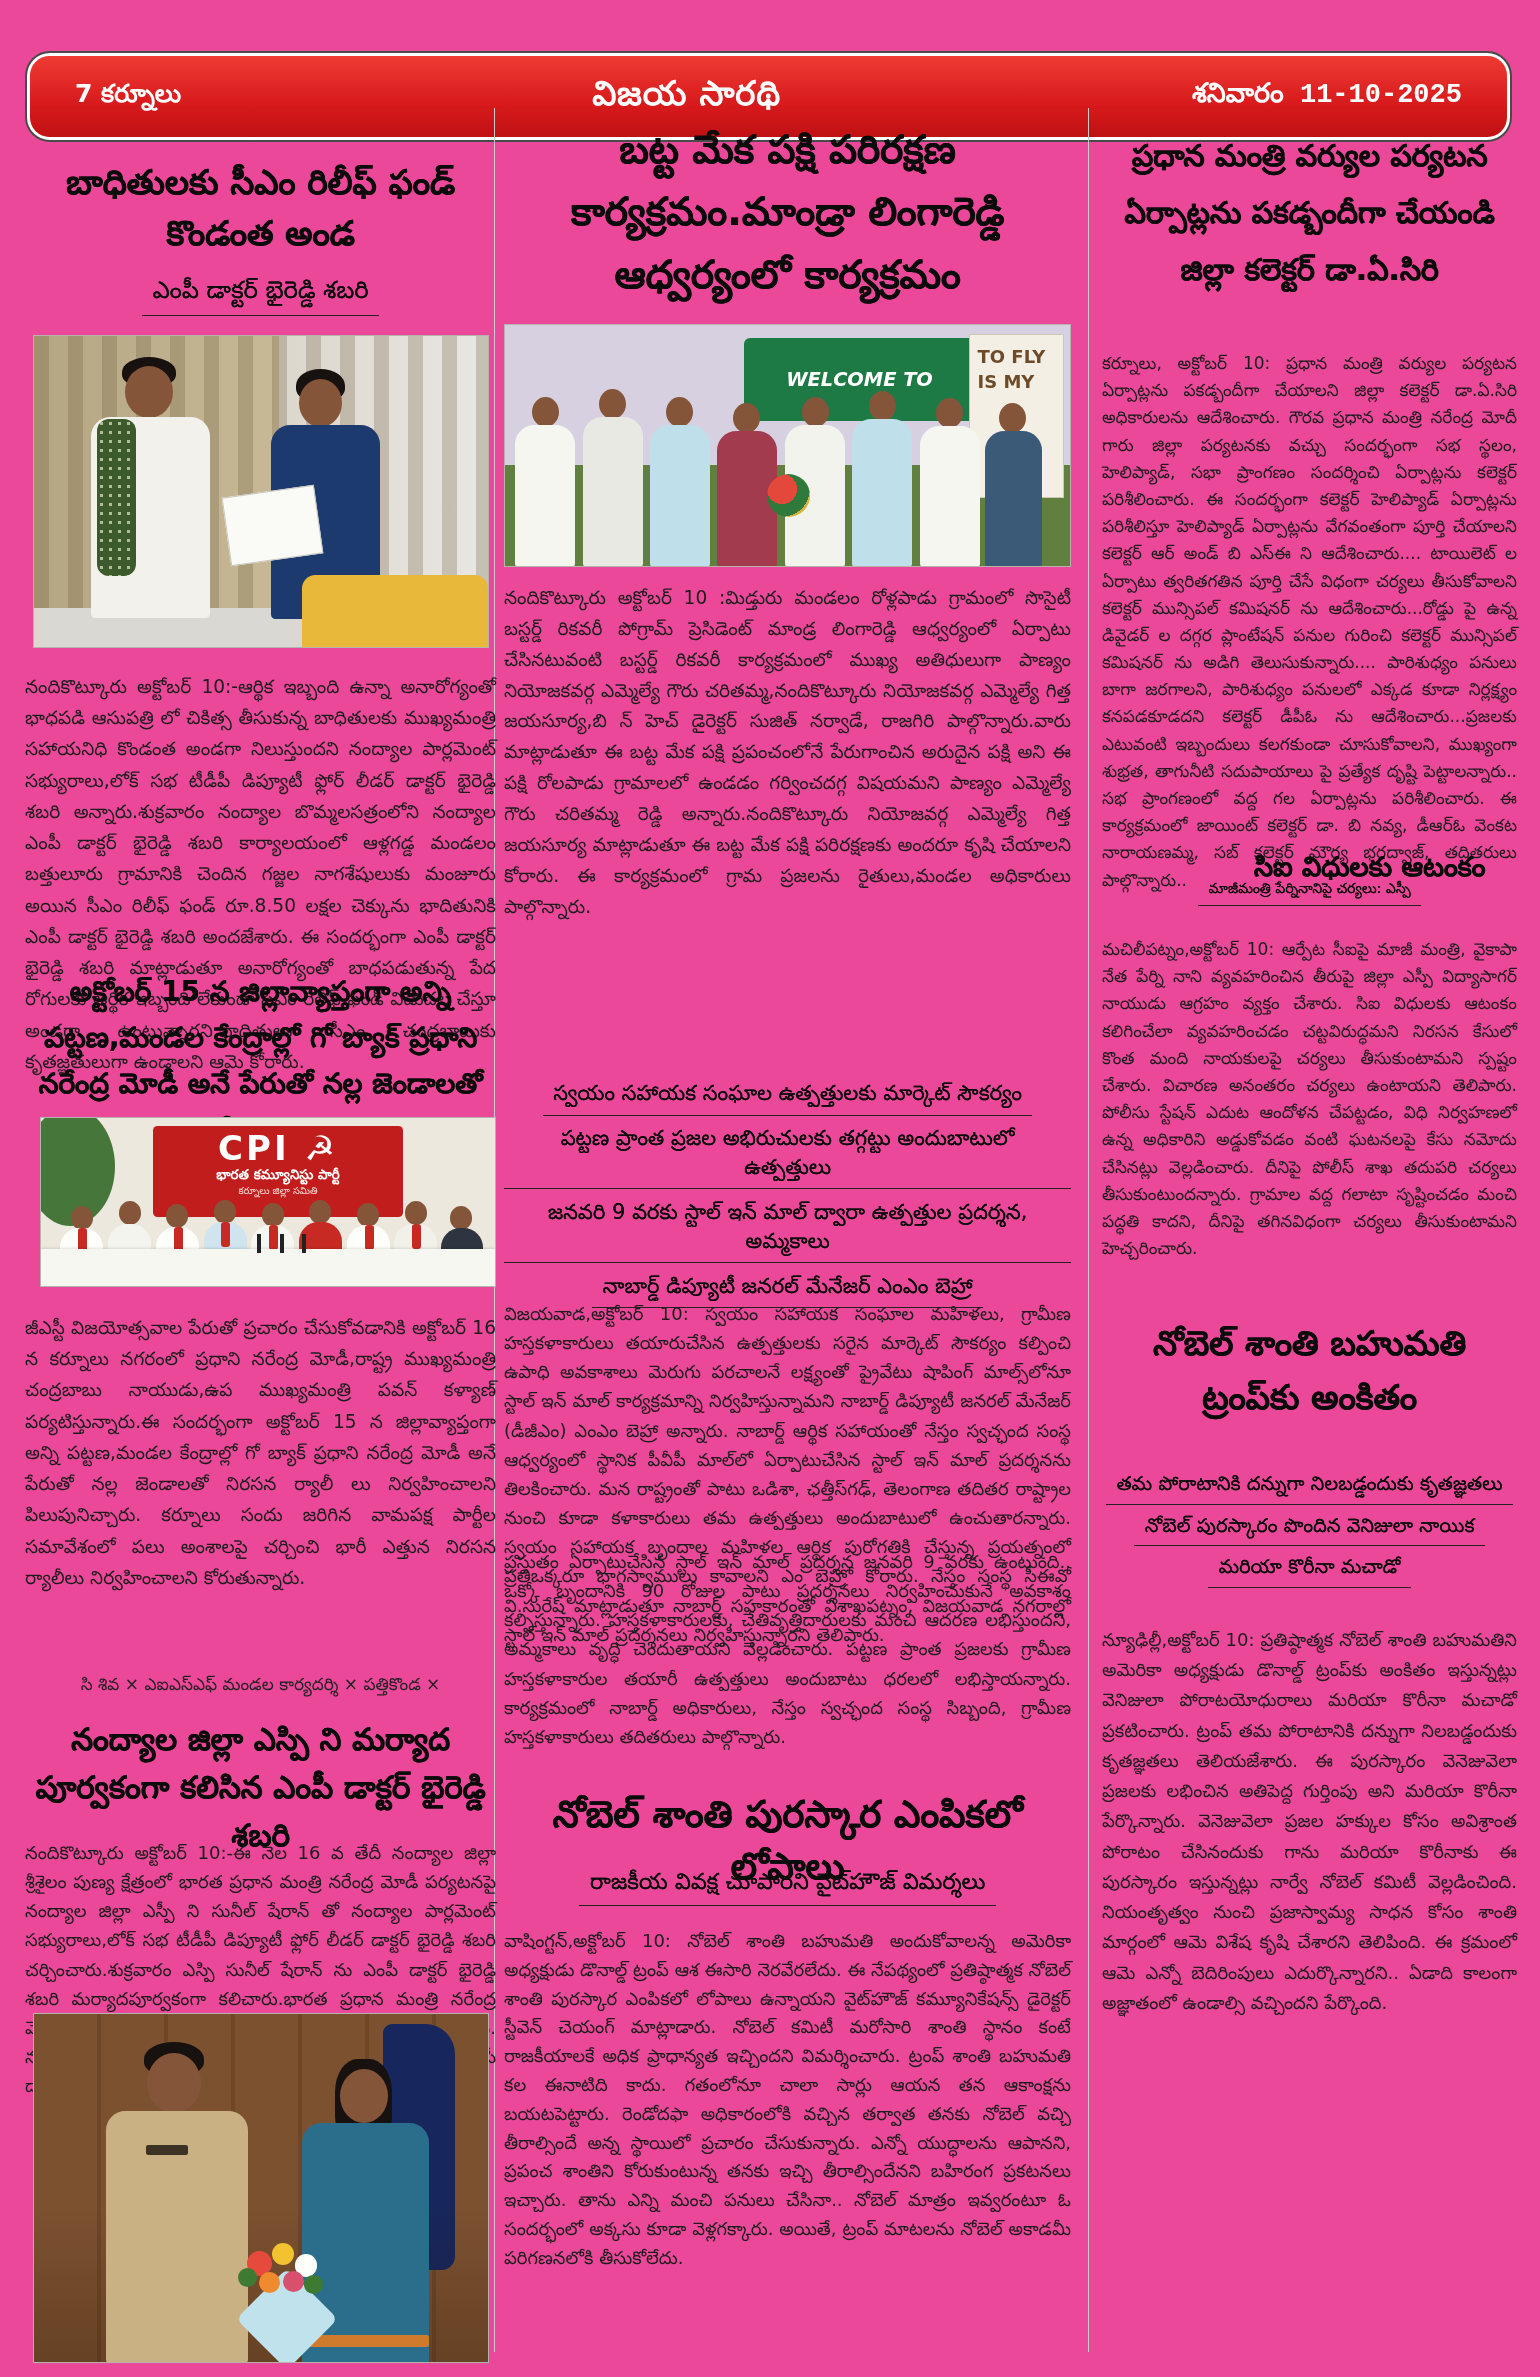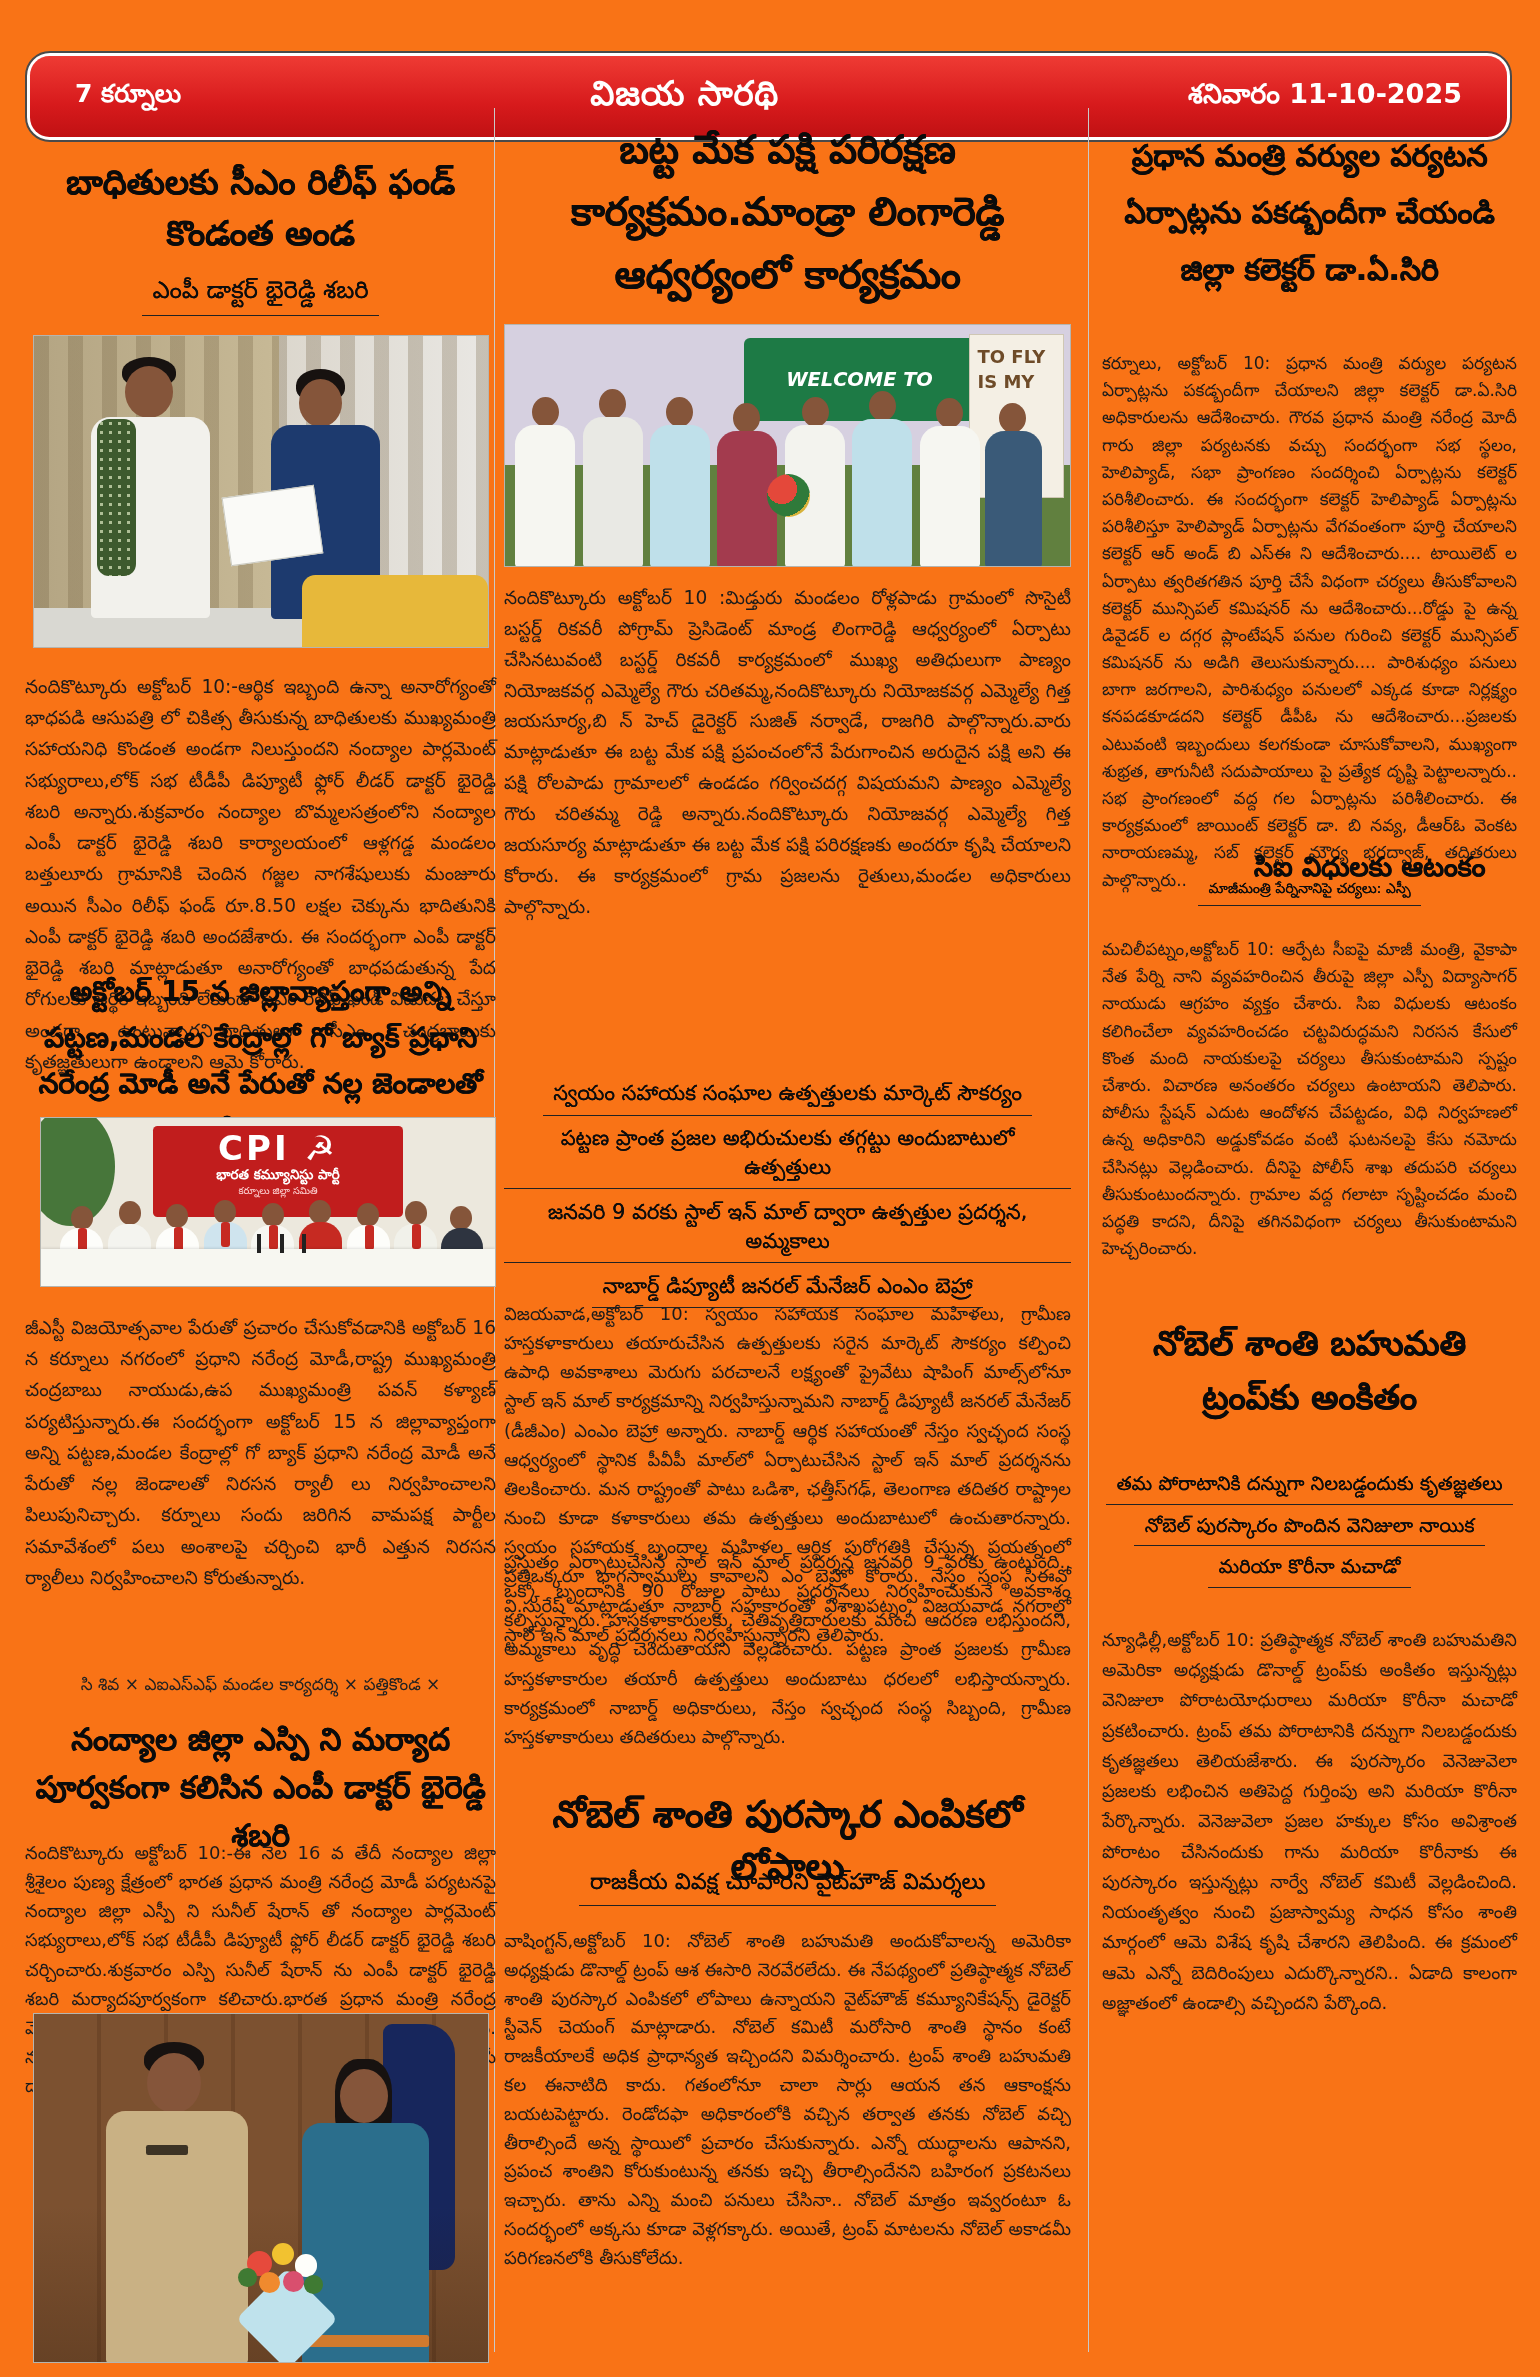--- a/index.html
+++ b/index.html
@@ -1,26 +1,26 @@
 <!DOCTYPE html>
 <html style="font-size:12px"><head>
 <meta charset="utf-8">
 <style>
   html,body{margin:0;padding:0;background:#9a9a9a;}
-  .page{position:relative;width:1541px;height:2377px;background:#f97316;margin:0 auto;overflow:hidden;
+  .page{position:relative;width:1541px;height:2377px;background:#ec4899;margin:0 auto;overflow:hidden;
         font-family:"DejaVu Sans",sans-serif;color:#111;}
   .abs{position:absolute;}
   
   .masthead-outer{position:absolute;left:25px;top:51px;width:1487px;height:91px;
      border:2.2px solid #4a4a4a;border-radius:25px;background:#fff;padding:3px;box-sizing:border-box;}
   .masthead{width:100%;height:100%;border-radius:19.4px;background:linear-gradient(#ef3b34,#d71a1c 60%,#c01113);
      display:flex;align-items:center;justify-content:space-between;padding:0 45px;box-sizing:border-box;}
   .mast-left{color:#fff;font-size:25px;font-weight:700;}
   .mast-center{color:#fff;font-size:34px;font-weight:800;letter-spacing:0.7px;}
-  .mast-right{color:#fff;font-size:27px;font-weight:800;}
+  .mast-right{color:#fff;font-size:27px;font-weight:800;font-family:Liberation Mono, monospace;}
   
   .vrule{position:absolute;top:108px;width:0.7px;height:2244px;background:#c9c9c9;}
   
   .headline{font-weight:800;text-align:center;color:#0b0b0b;text-shadow:0.4px 0 #0b0b0b;}
   .subwrap{text-align:center;}
   .subhead{display:inline-block;font-weight:400;color:#0d0d0d;border-bottom:1.5px solid #222;
      padding:0 10.4px 4.5px;text-shadow:0.2px 0 #0d0d0d;}
   .body-text{text-align:justify;color:#1c1c1c;}
   .trailer{text-align:center;color:#222;}
   

